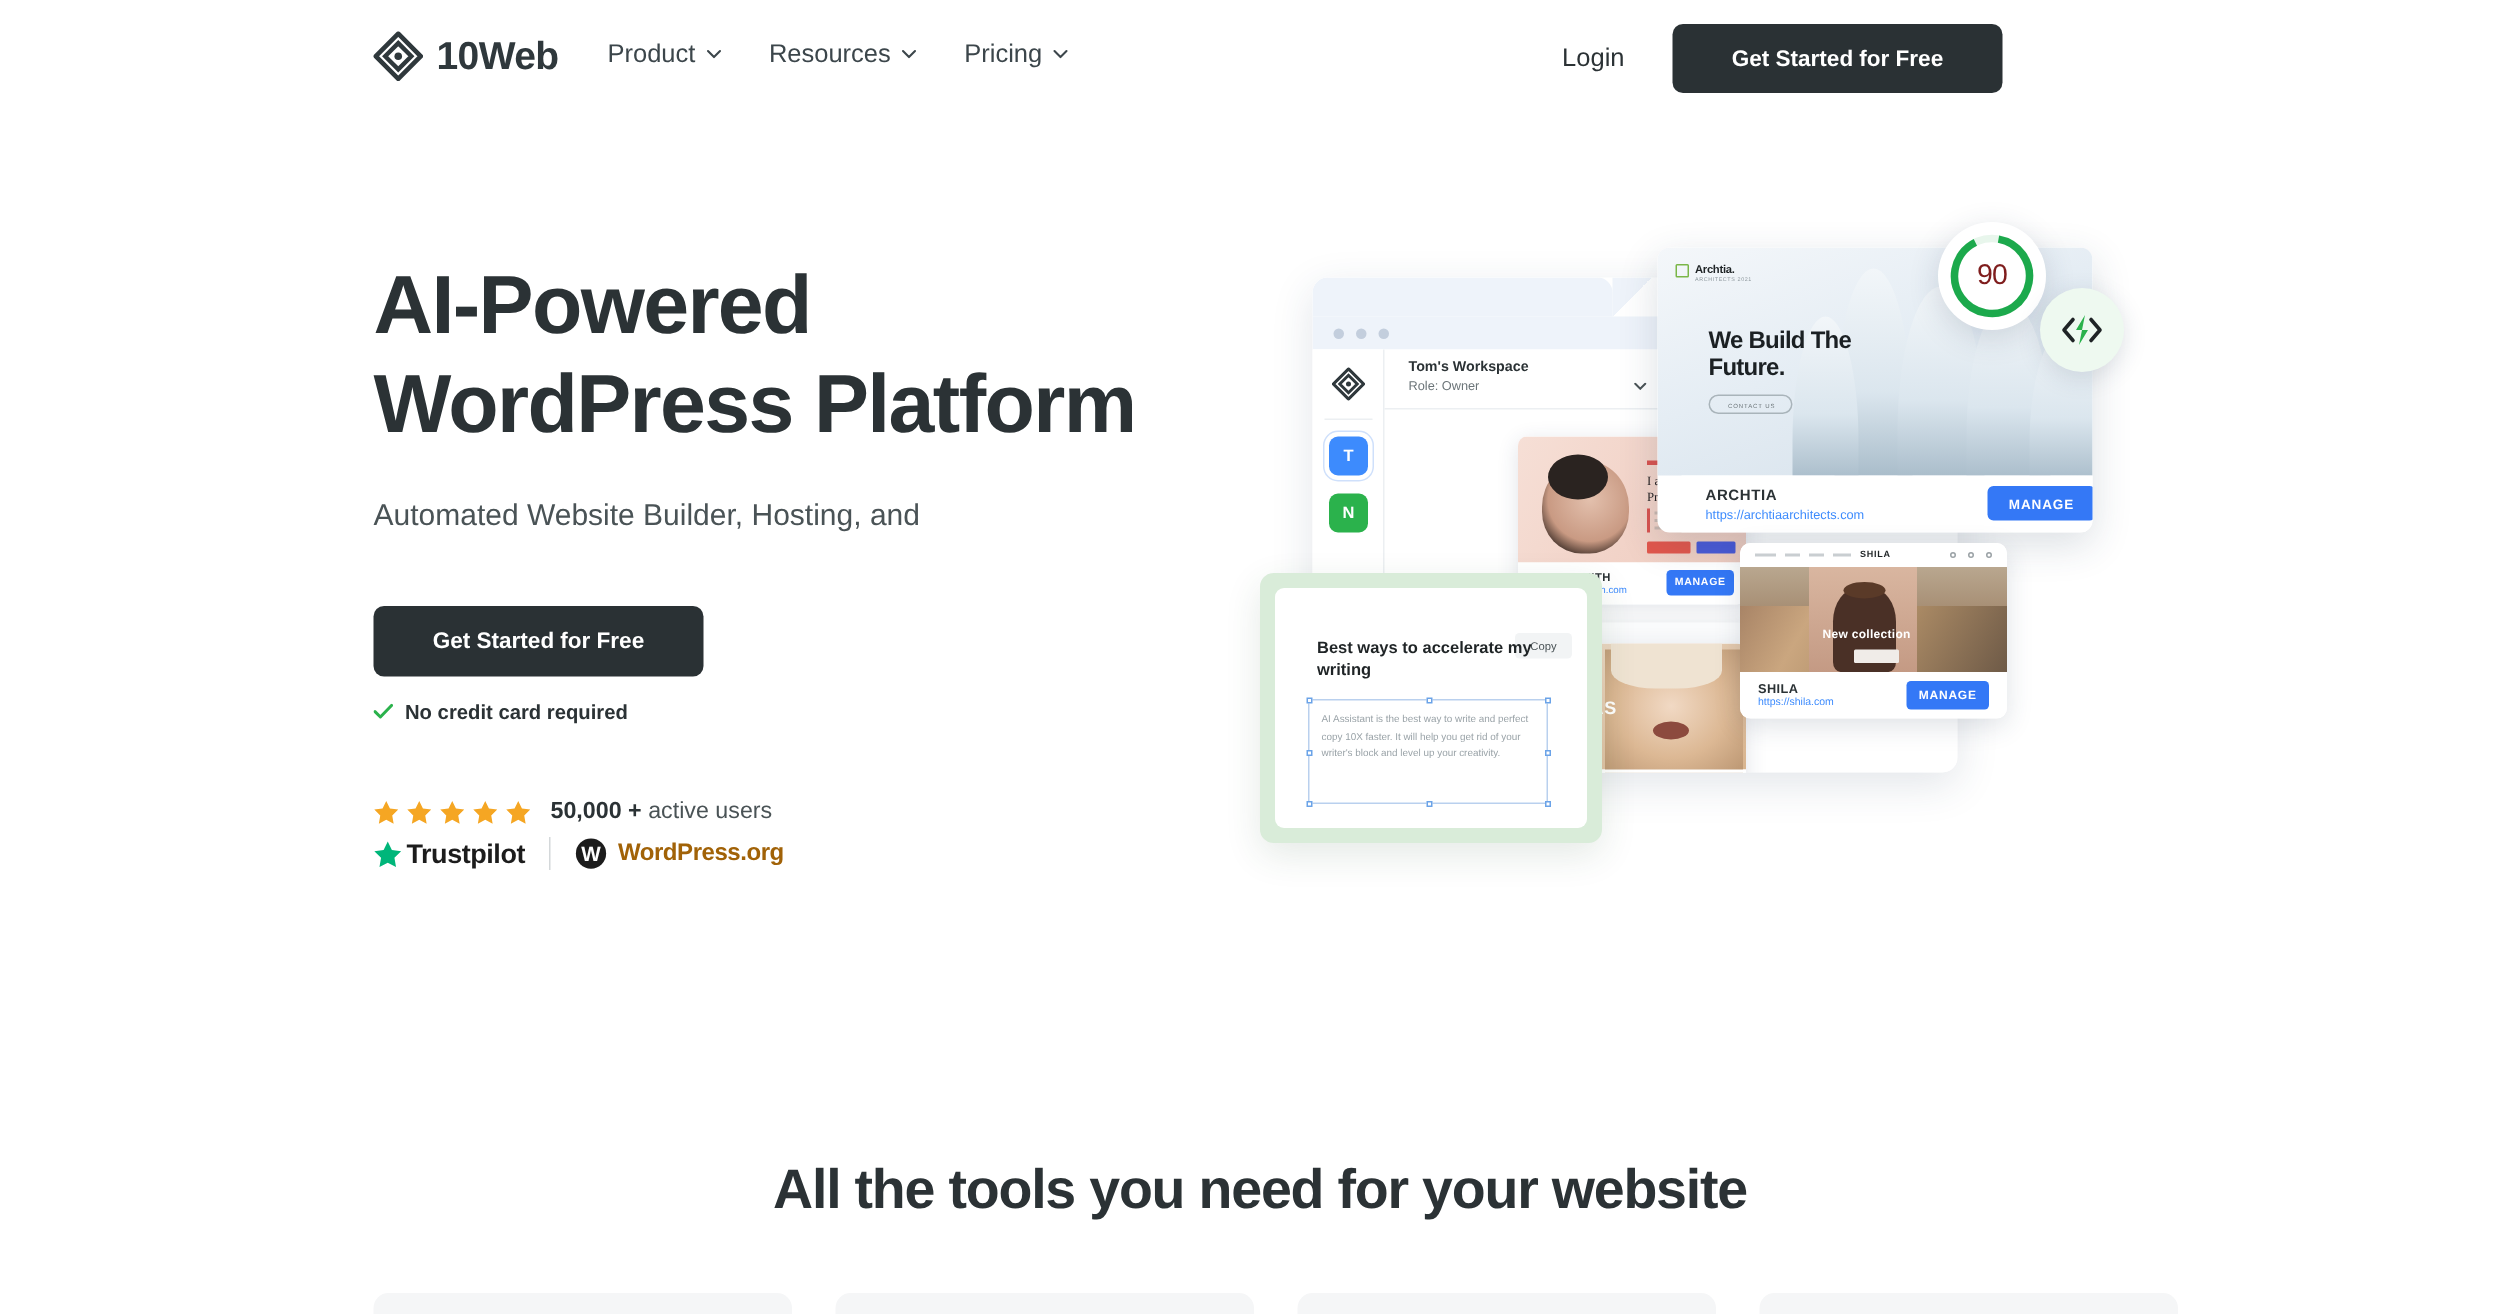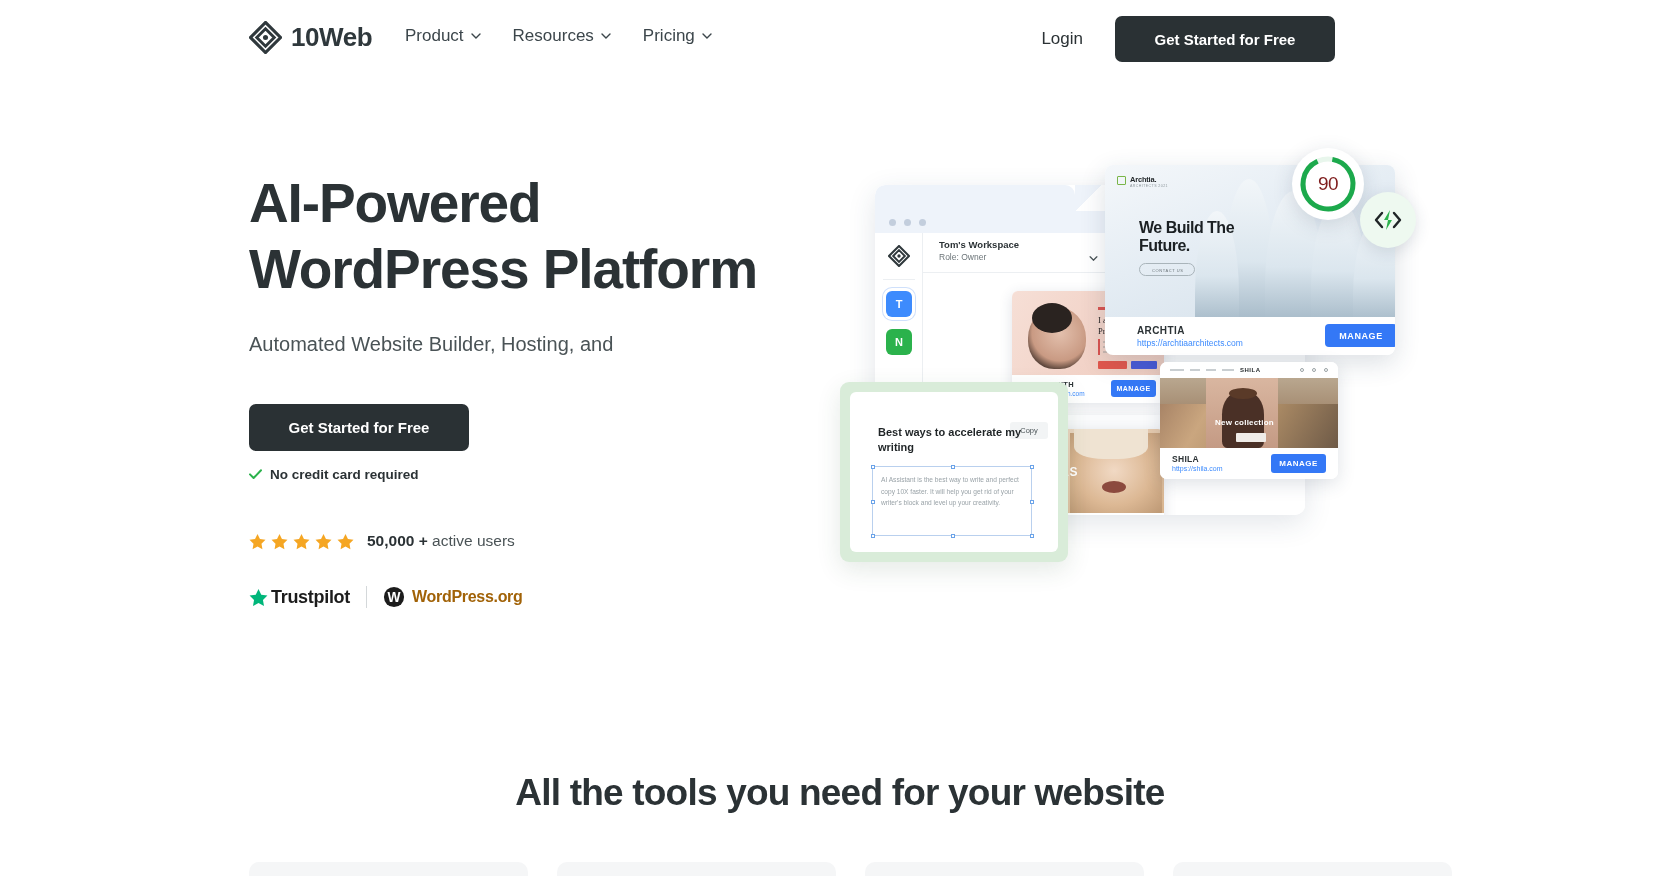--- a/index.html
+++ b/index.html
@@ -63,21 +63,21 @@
   }
   .check-icon { width: 13px; height: 11px; display: block; }
   .rating-row {
     margin-top: 50px; display: flex; align-items: center; gap: 13px;
   }
   .stars { display: flex; gap: 5px; }
   .star { width: 17px; height: 17px; display: block; }
   .rating-text { font-size: 15.5px; color: #4a5356; }
   .rating-text b { color: #2b3235; font-weight: 700; }
   .badges-row {
-    margin-top: 36px; display: flex; align-items: center; gap: 16px;
+    margin-top: 8px; display: flex; align-items: center; gap: 16px;
   }
   .tp { display: flex; align-items: center; gap: 3px; }
   .tp-star { width: 19px; height: 19px; display: block; }
   .tp-text { font-size: 18px; font-weight: 600; color: #1c1c1c; letter-spacing: -0.3px; }
   .divider-v { width: 1px; height: 22px; background: #d4d8da; }
   .wp { display: flex; align-items: center; gap: 7px; }
   .wp-mark { width: 22px; height: 22px; display: block; }
   .wp-text { font-size: 16px; font-weight: 700; color: #a16207; letter-spacing: -0.3px; }
 
   

